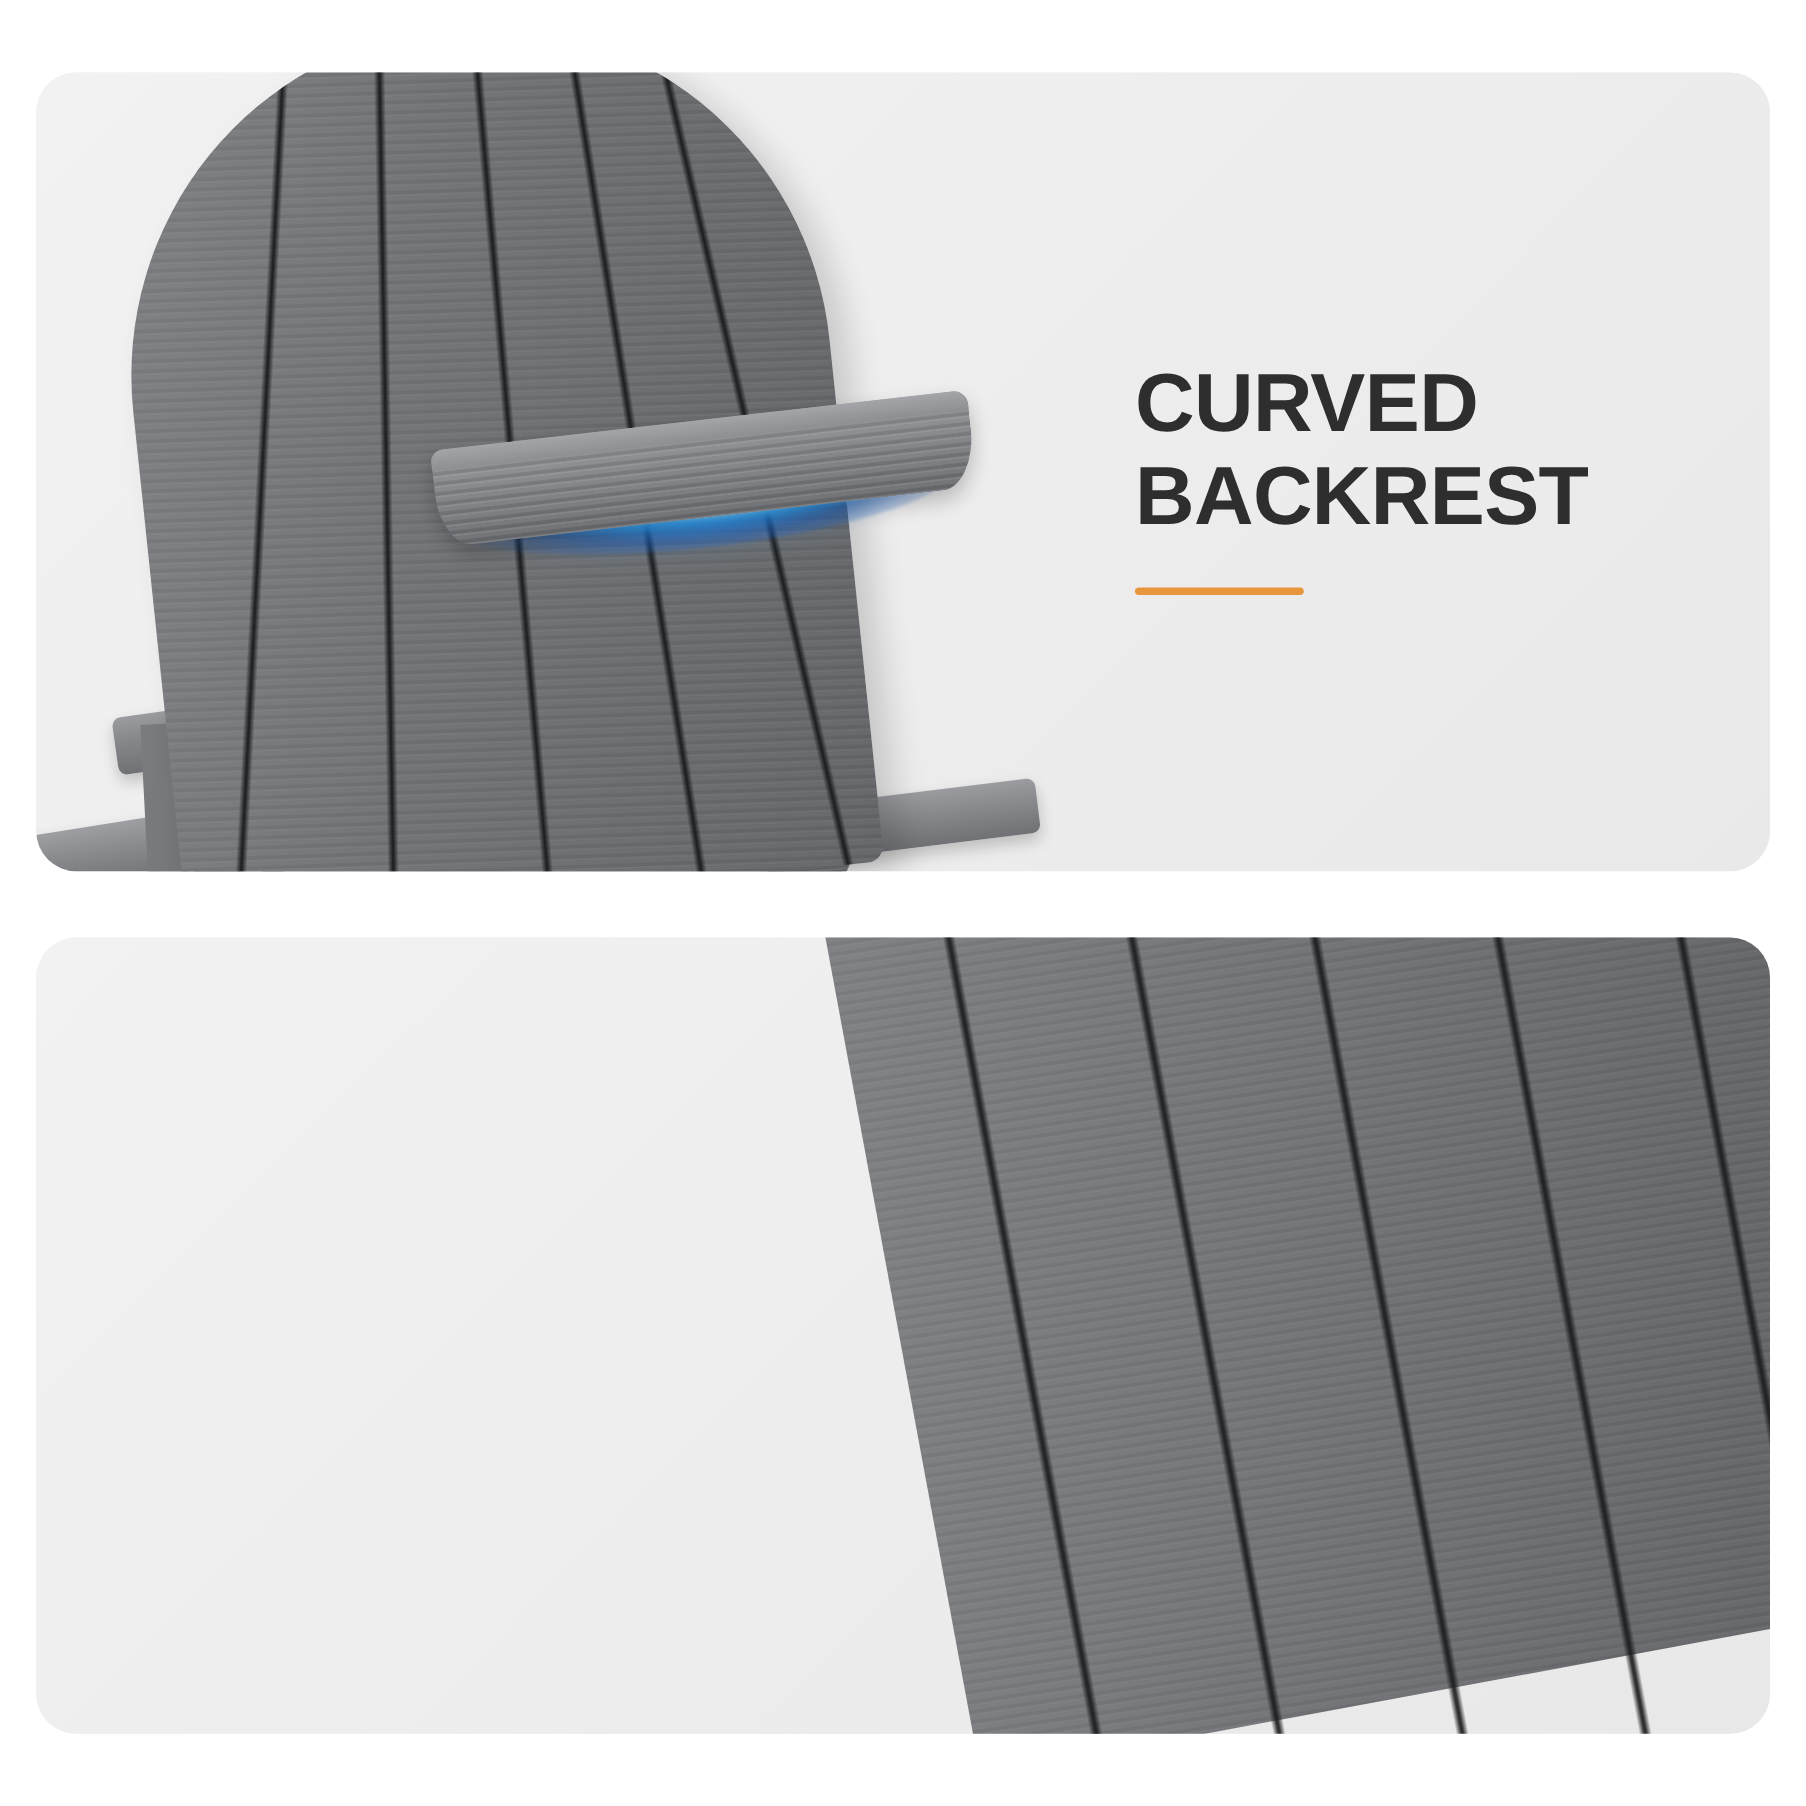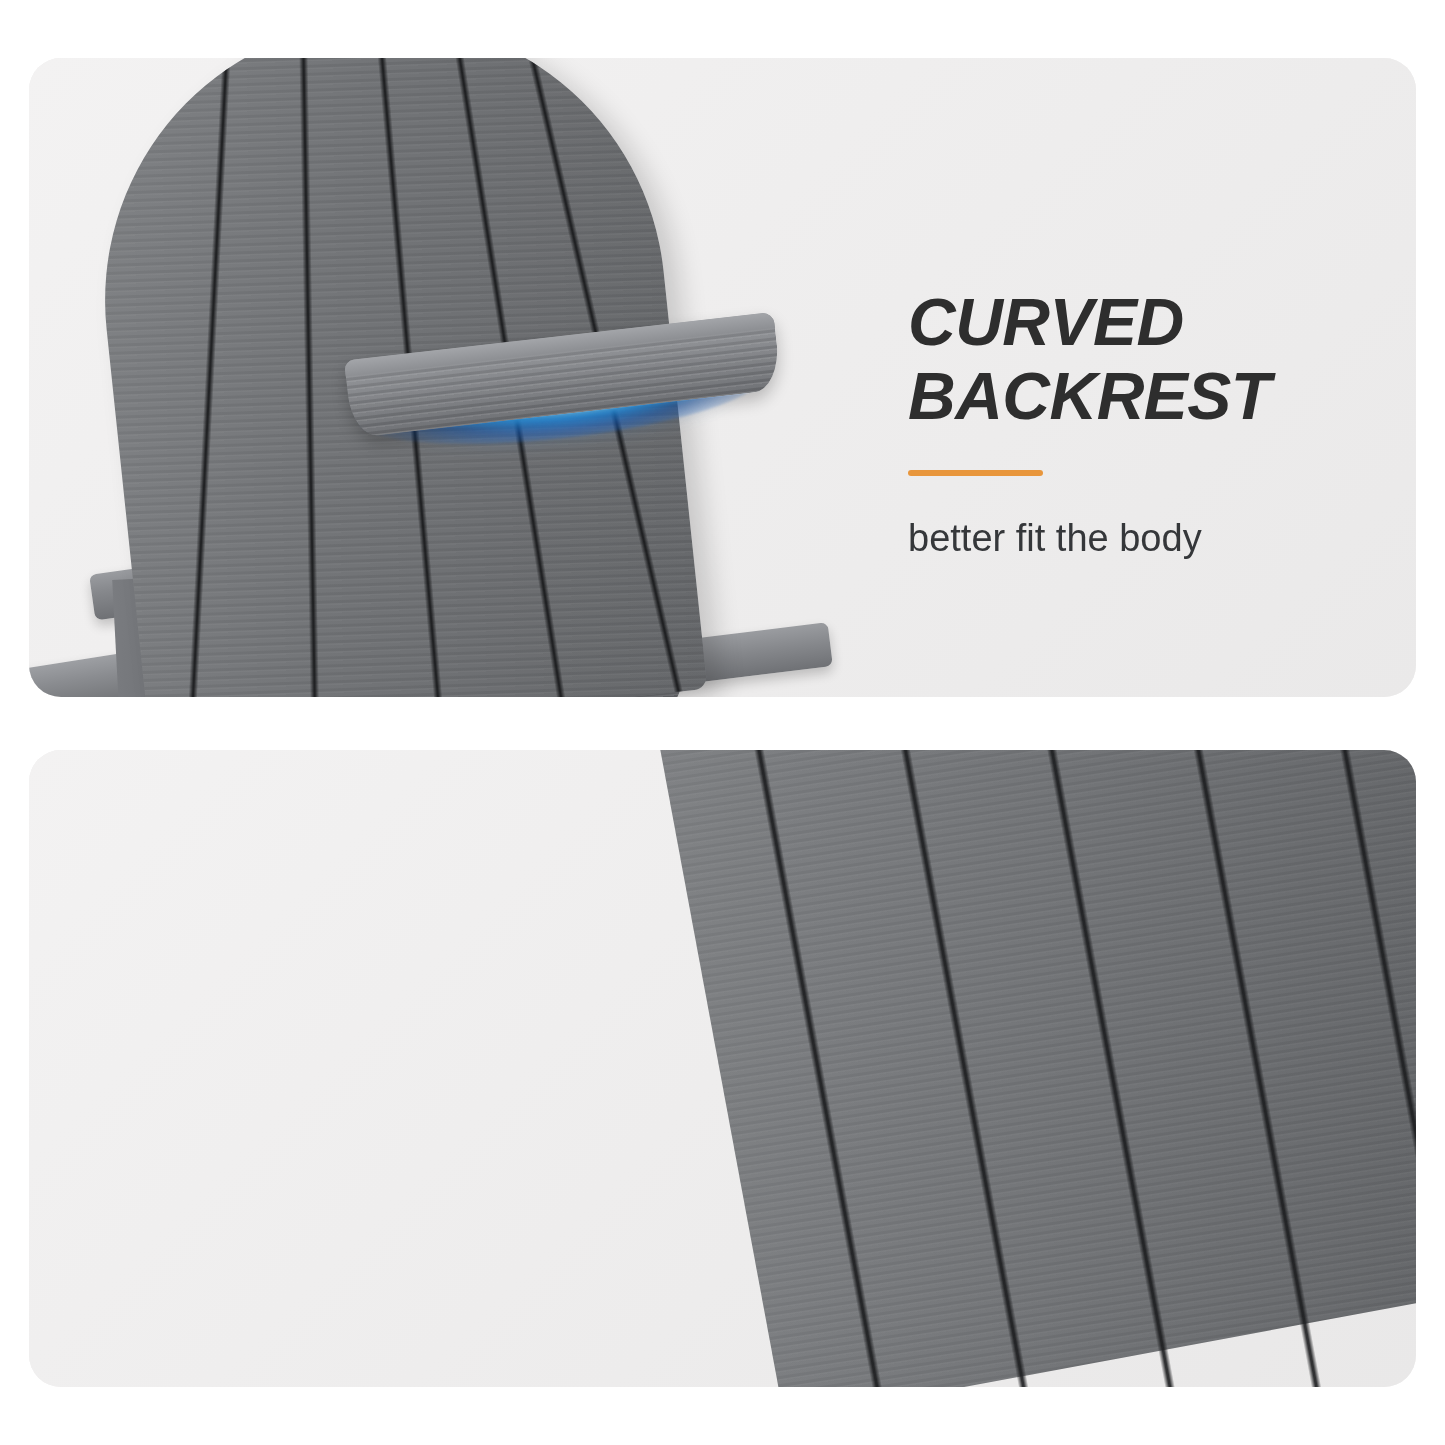--- a/index.html
+++ b/index.html
@@ -29,21 +29,20 @@
   #copy-backrest{left:879px;top:228px;width:480px;}
 
   .headline{
     font-size:66px;
     font-weight:bold;
     line-height:1.12;
     color:#2e2e2e;
     letter-spacing:-0.5px;
     margin:0;
     white-space:pre-line;
-    font-style:italic;
   }
   .rule{
     width:135px;height:6px;border-radius:3px;
     background:#e8963c;
     margin:36px 0 0 0;
   }
   .subtext{
     font-size:38px;
     font-weight:normal;
     color:#35373a;
@@ -236,21 +235,20 @@
       <div class="glow-arc2"></div>
       <div class="rail">
         <div class="rail-top"></div>
       </div>
     </div>
 
     <div class="copy" id="copy-backrest">
       <h2 class="headline">CURVED
 BACKREST</h2>
       <div class="rule"></div>
-      <p class="subtext">better fit the body</p>
     </div>
   </section>
 
   <section class="panel" id="panel-armrests">
 
     <div class="art" id="art-armrests">
       <div class="bgwash"></div>
 
       <div class="back2">
         <div class="seam2" style="left:92px;"></div>

